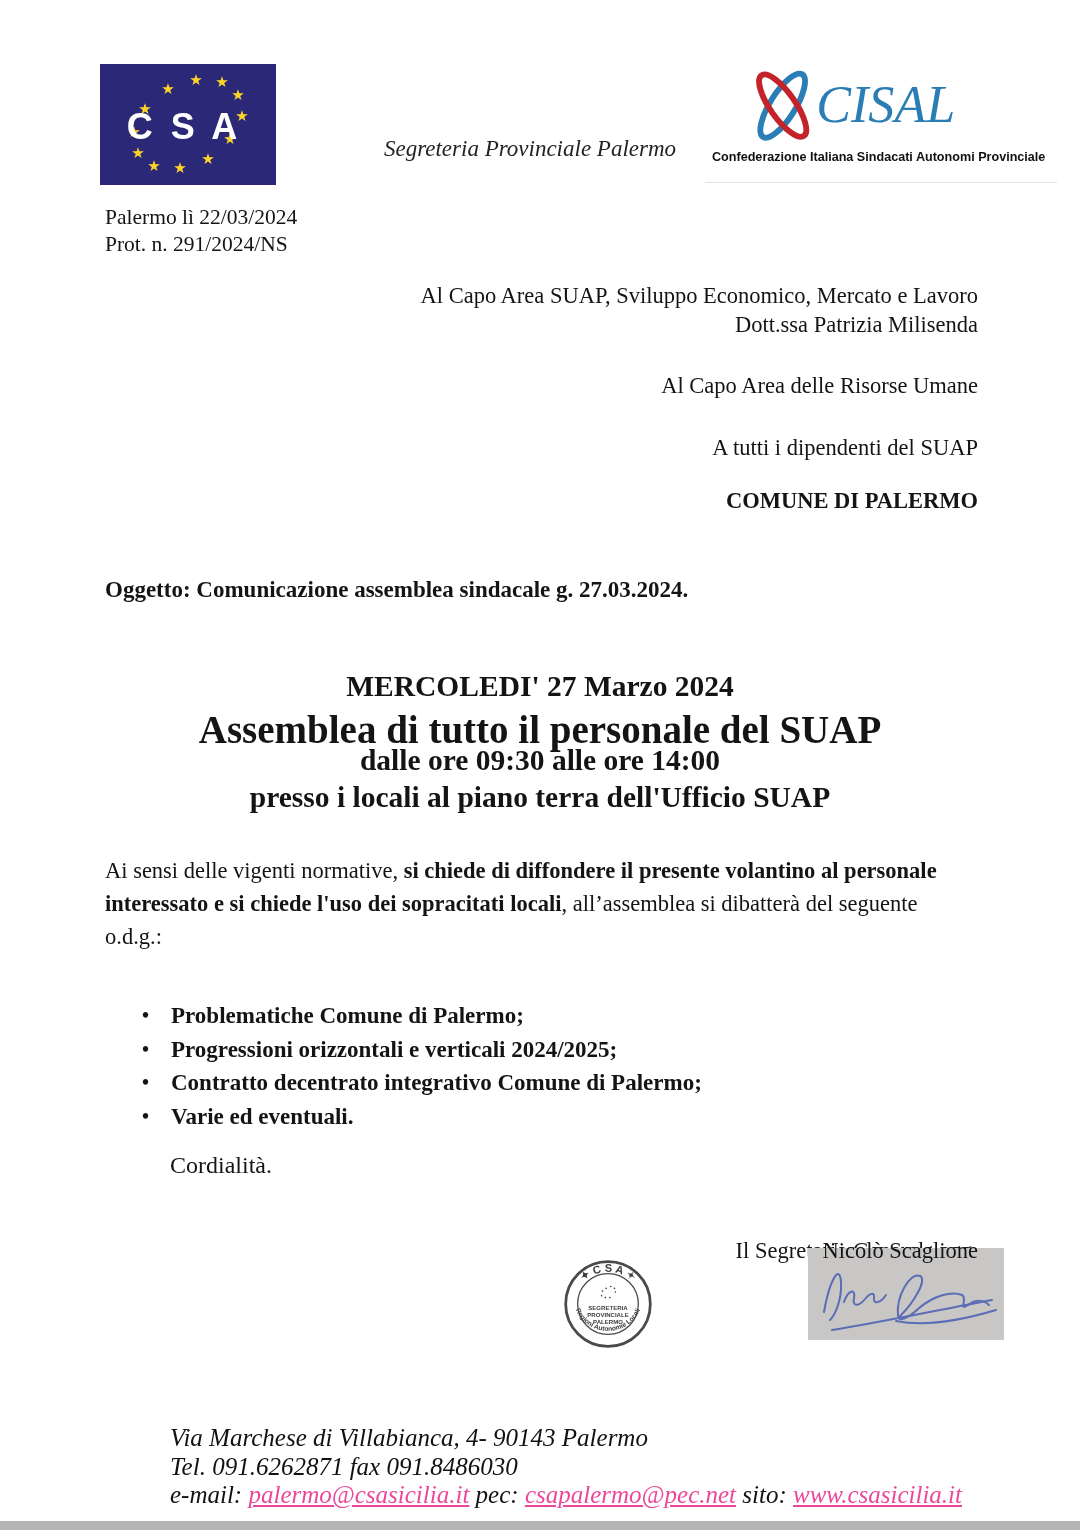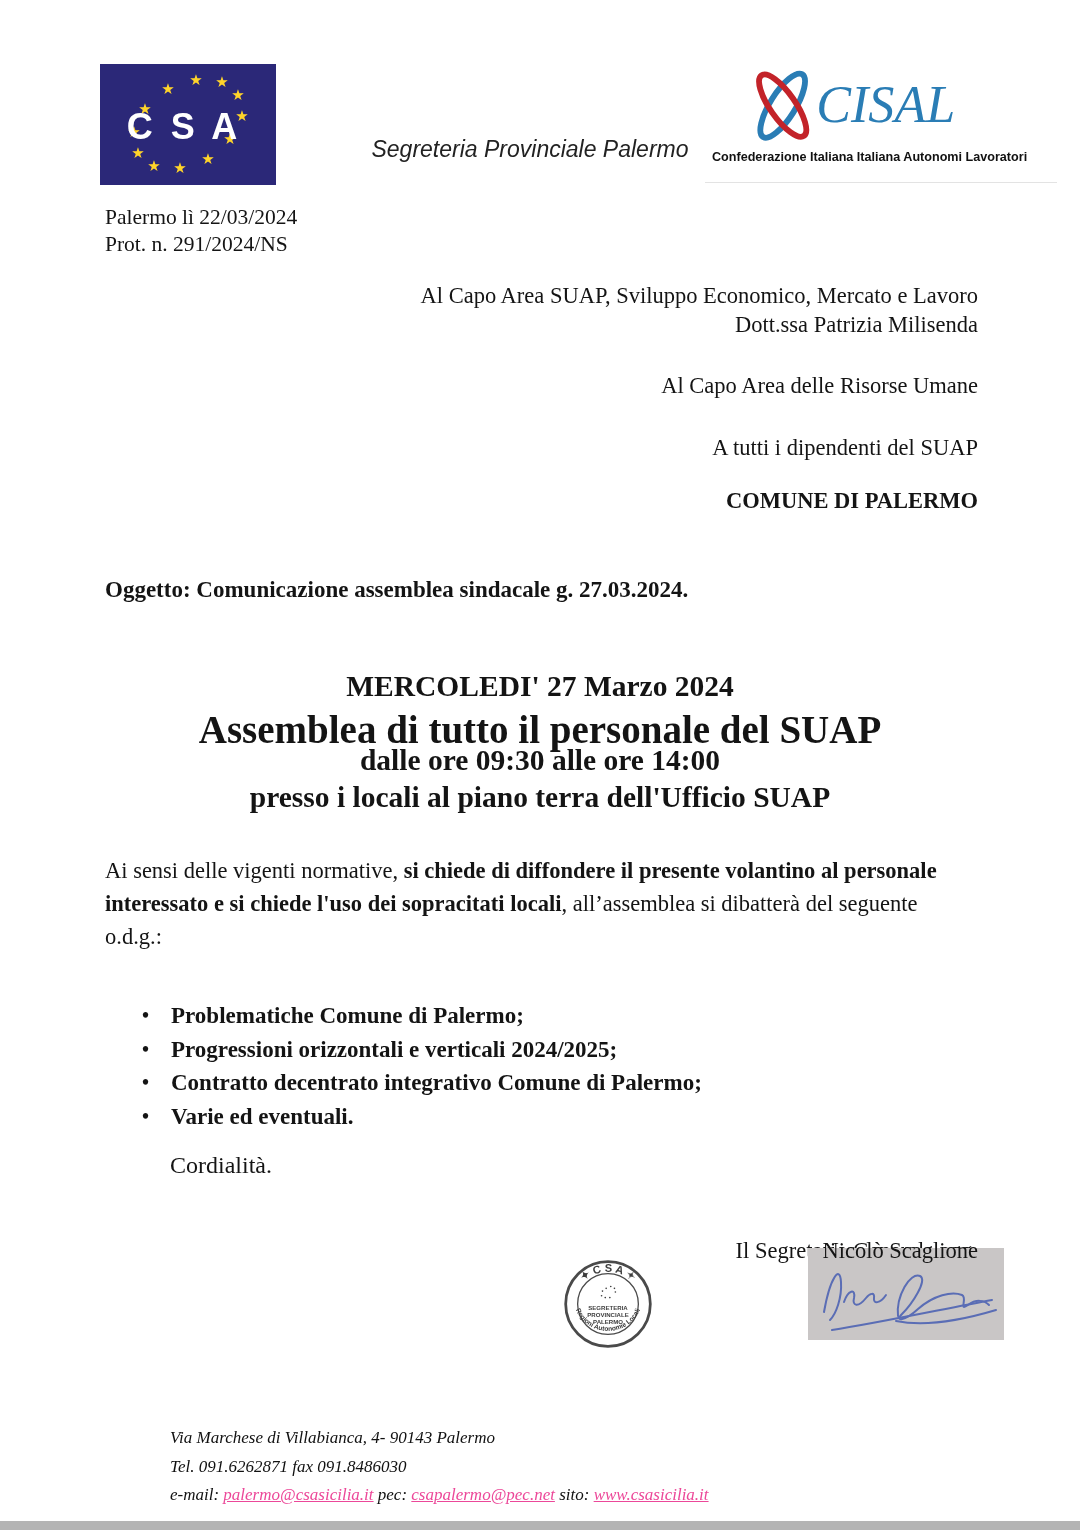--- a/index.html
+++ b/index.html
@@ -10,21 +10,21 @@
     margin:0 auto;
     overflow:hidden;
     font-family:"Liberation Serif", serif;
     color:#141414;
   }
   .abs{position:absolute;}
 
   
   .csa-logo{left:100px;top:64px;width:176px;height:121px;background:#2b2878;}
   .segreteria{left:340px;top:136px;width:380px;text-align:center;
-    font-family:Liberation Sans, sans-serif;font-style:italic;font-size:23px;color:#222;}
+    font-family:Liberation Serif, serif;font-style:italic;font-size:23px;color:#222;}
   .cisal-block{left:712px;top:60px;width:306px;text-align:center;}
   .cisal-svg{width:252px;height:88px;display:block;margin:0 auto;}
   .cisal-sub{font-family:"Liberation Sans",sans-serif;font-weight:bold;font-size:12.6px;
     color:#111;white-space:nowrap;margin-top:2px;}
   .cisal-rule{left:705px;top:182px;width:352px;height:1px;background:#e3e3e3;}
 
   
   .dateblock{left:105px;top:204px;font-size:21.5px;line-height:27px;}
 
   
@@ -58,21 +58,21 @@
   .closing{left:170px;top:1152px;font-size:24px;}
 
   
   .sig-role{left:600px;top:1207px;width:378px;text-align:right;font-size:22.5px;margin-top:31px;}
   .sig-name{left:600px;top:1238px;width:378px;text-align:right;font-size:22.5px;z-index:3;}
   .sig-box{left:808px;top:1248px;width:196px;height:92px;background:#c9c6c6;z-index:1;}
   .sig-ink{position:absolute;left:0;top:0;width:100%;height:100%;}
   .stamp{left:562px;top:1258px;width:92px;height:92px;}
 
   
-  .footer{left:170px;top:1424px;font-style:italic;font-size:17px;line-height:28.5px;color:#111;}
+  .footer{left:170px;top:1424px;font-style:italic;font-size:25px;line-height:28.5px;color:#111;}
   .footer a{color:#ec4899;text-decoration:underline;}
   .bottom-bar{left:0;bottom:0;width:1080px;height:9px;background:#b4b4b4;}
 </style>
 </head>
 <body>
 
 <div class="page">
 
   <div class="abs csa-logo">
     <svg viewBox="0 0 176 121" width="176" height="121">
@@ -95,21 +95,21 @@
   </div>
 
   <div class="abs segreteria">Segreteria Provinciale Palermo</div>
 
   <div class="abs cisal-block">
     <svg class="cisal-svg" viewBox="0 0 300 100">
       <ellipse cx="52" cy="52" rx="44" ry="15" fill="none" stroke="#2a7db5" stroke-width="7" transform="rotate(-58 52 52)"></ellipse>
       <ellipse cx="52" cy="52" rx="44" ry="15" fill="none" stroke="#c32329" stroke-width="7" transform="rotate(55 52 52)"></ellipse>
       <text x="92" y="72" fill="#2a7db5" font-size="62" font-style="italic" font-family="Liberation Serif, serif">CISAL</text>
     </svg>
-    <div class="cisal-sub">Confederazione Italiana Italiana Autonomi Lavoratori</div>
+    <div class="cisal-sub">Confederazione Italiana Sindacati Autonomi Provinciale</div>
   </div>
   <div class="abs cisal-rule"></div>
 
   <div class="abs dateblock">
     <div>Palermo lì 22/03/2024</div>
     <div>Prot. n. 291/2024/NS</div>
   </div>
 
   <div class="abs recipients">
     <div class="r r1">Al Capo Area SUAP, Sviluppo Economico, Mercato e Lavoro</div>

